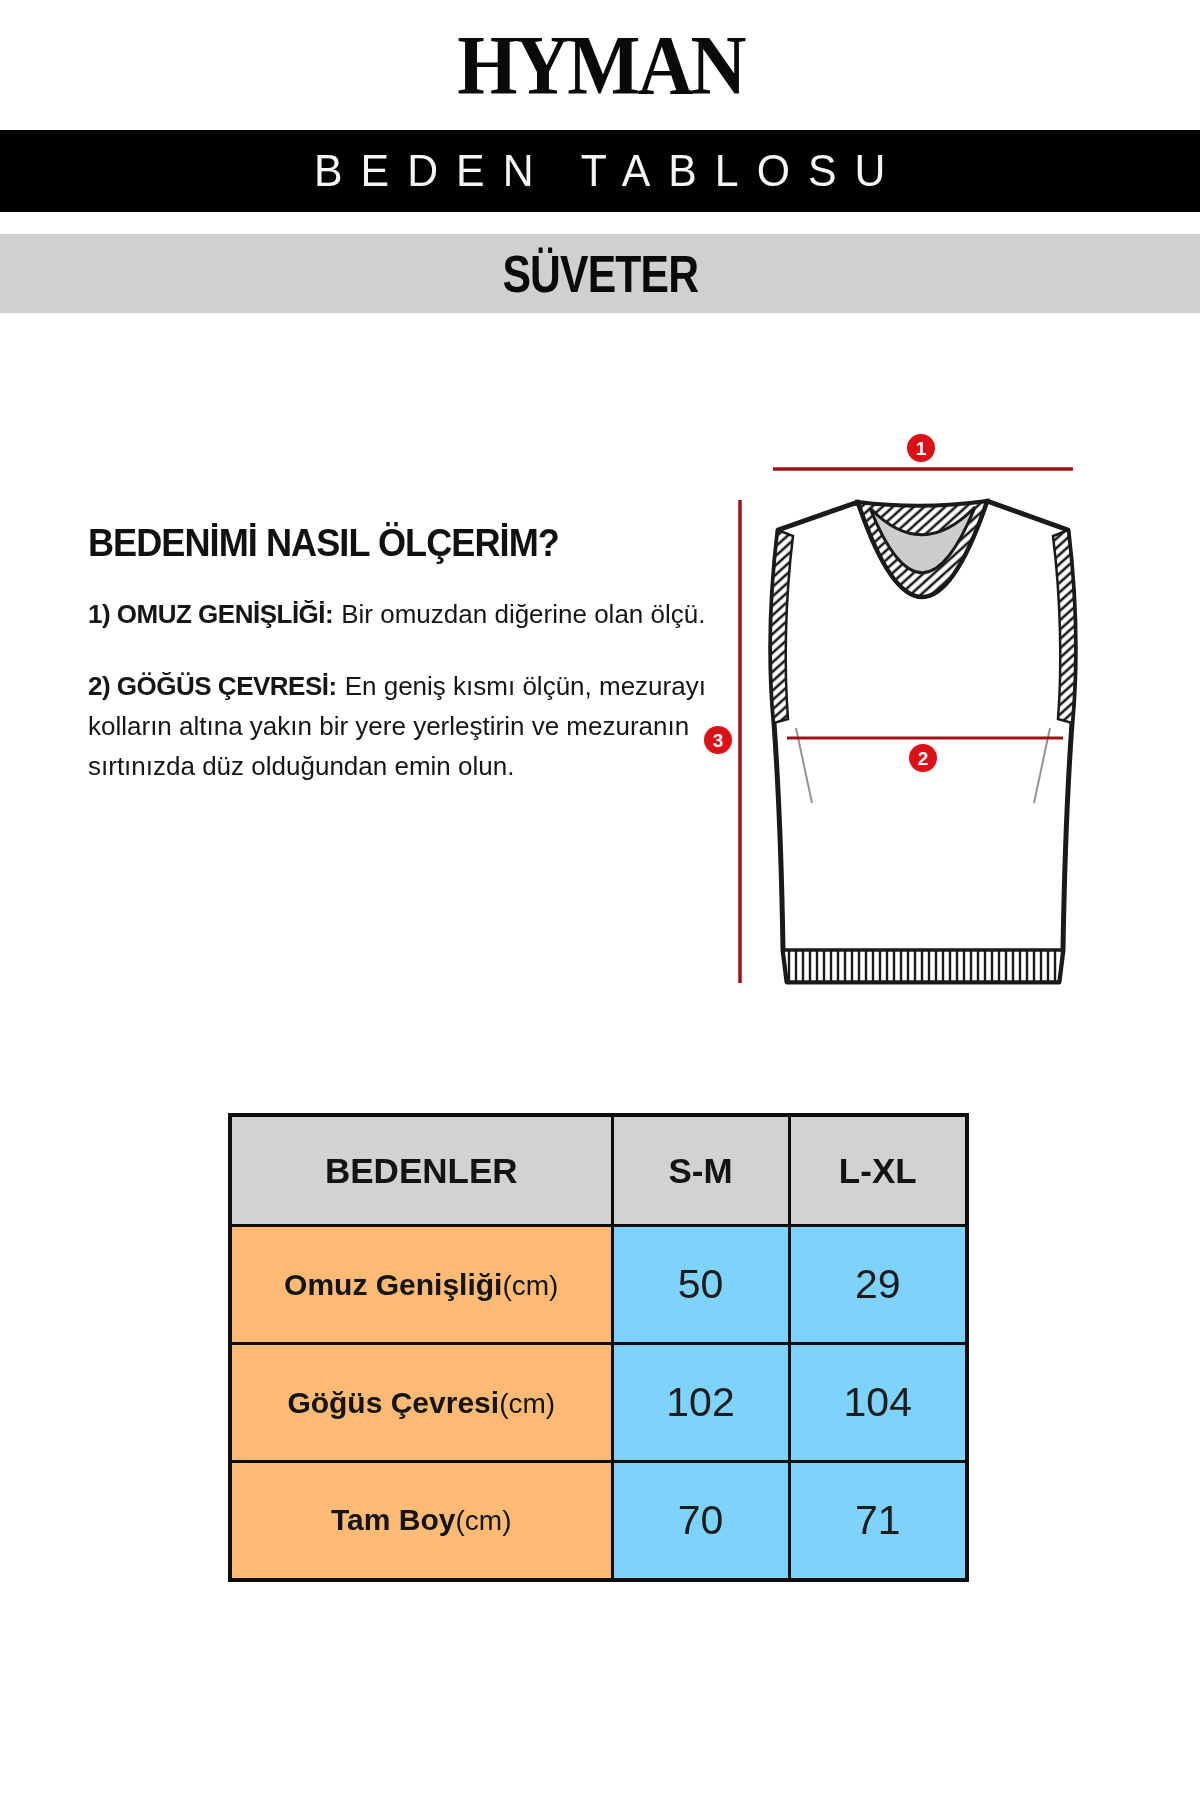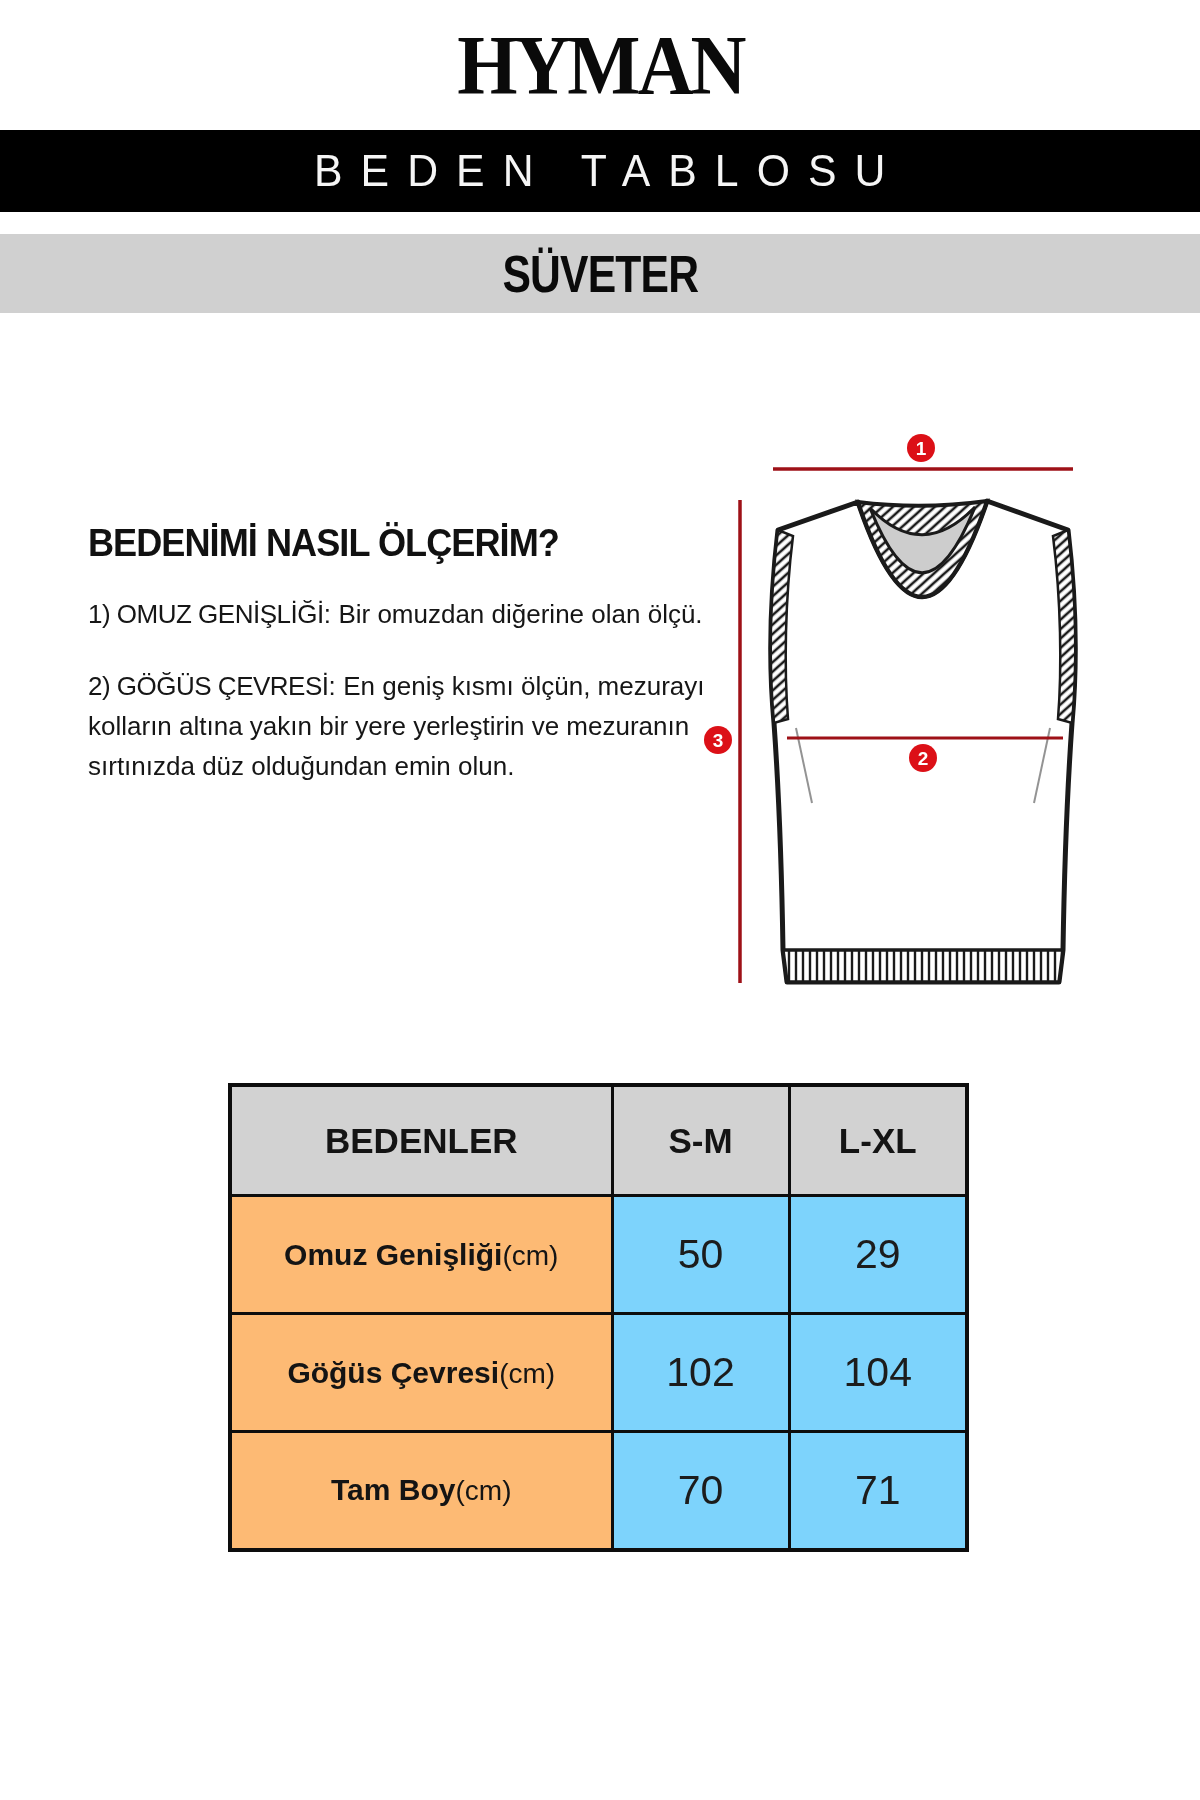--- a/index.html
+++ b/index.html
@@ -63,31 +63,31 @@
     letter-spacing:-1px;
     transform: scaleX(0.95); transform-origin:left center;
     white-space:nowrap;
   }
   .instructions p {
     font-size:26px; line-height:40px; font-weight:400; color:#161616;
   }
   .instructions p.step-1 { margin:0 0 32px 0; }
   .instructions p.step-2 { margin:0 0 24px 0; }
   .instructions p.step-3 { margin:0; }
-  .step-label { font-weight:400; margin-right:8px; letter-spacing:-0.5px; }
+  .step-label { font-weight:700; margin-right:8px; letter-spacing:-0.5px; }
   .step-text  { white-space: pre-line; }
 
   
   .diagram {
     position:absolute; left:695px; top:428px; width:400px; height:570px;
   }
 
   
   table.size-table {
-    position:absolute; left:228px; top:1083px;
+    position:absolute; left:228px; top:1113px;
     border-collapse:collapse;
     table-layout:fixed;
     background:#ffffff;
   }
   table.size-table col.c1 { width:382px; }
   table.size-table col.c2 { width:177px; }
   table.size-table col.c3 { width:178px; }
   table.size-table th, table.size-table td {
     border:3px solid #0d0d0d;
     text-align:center; vertical-align:middle;

